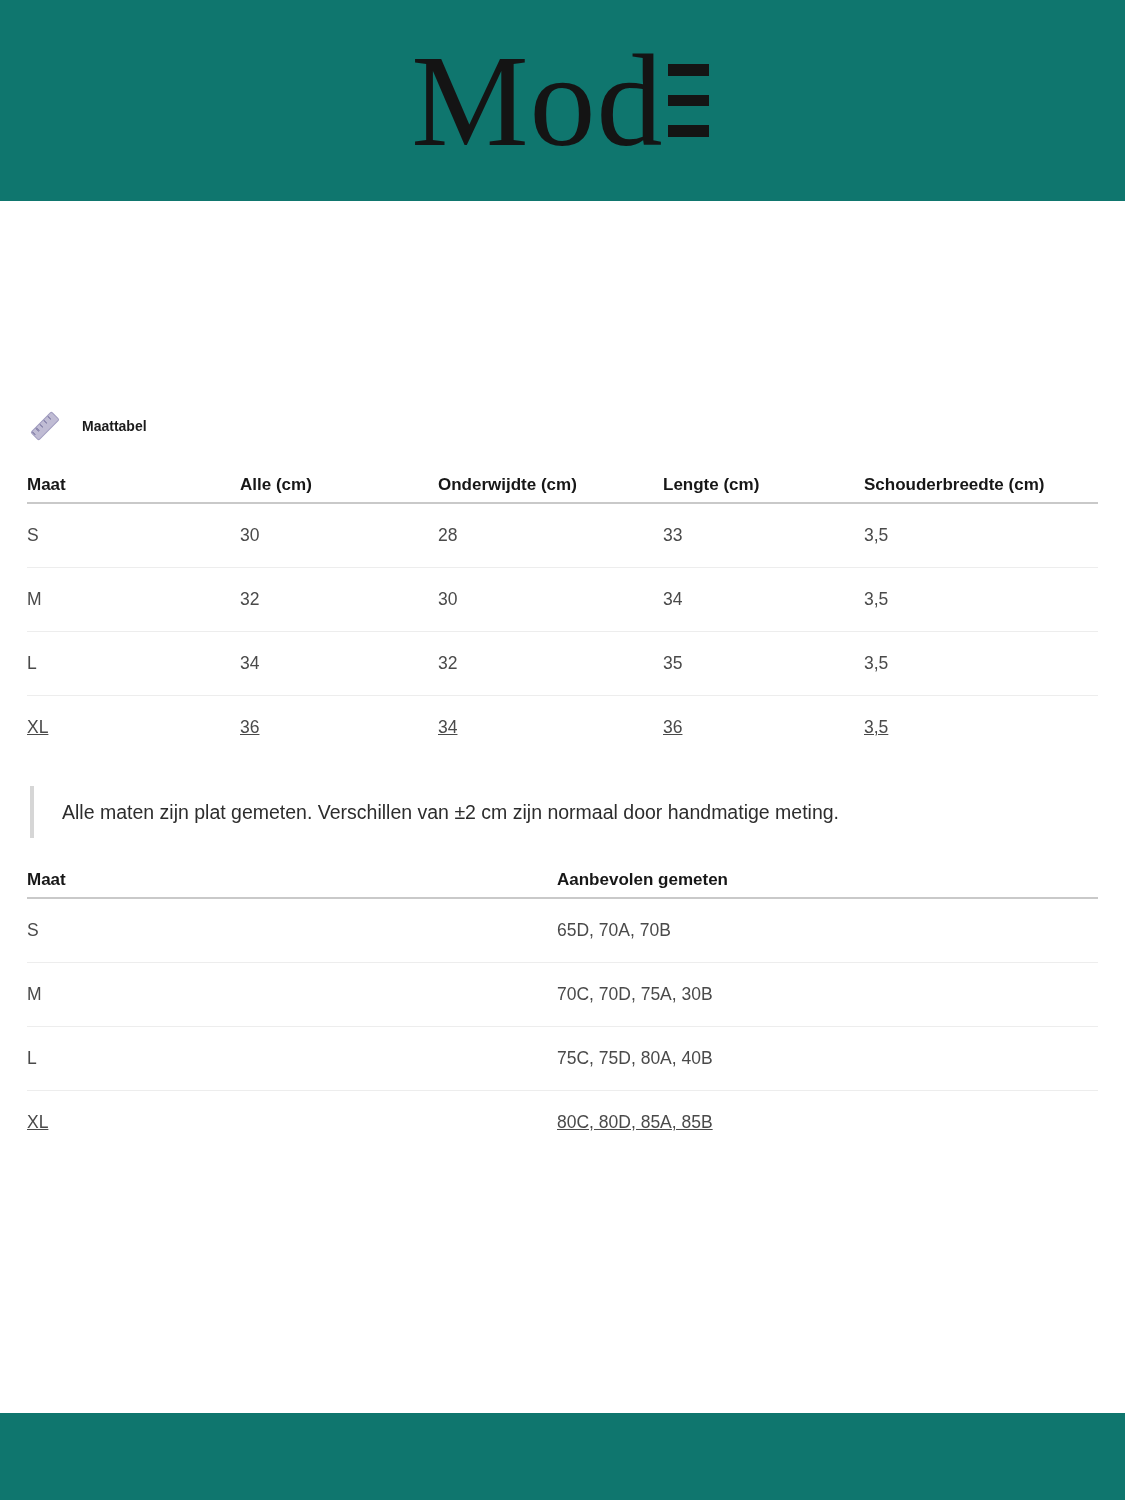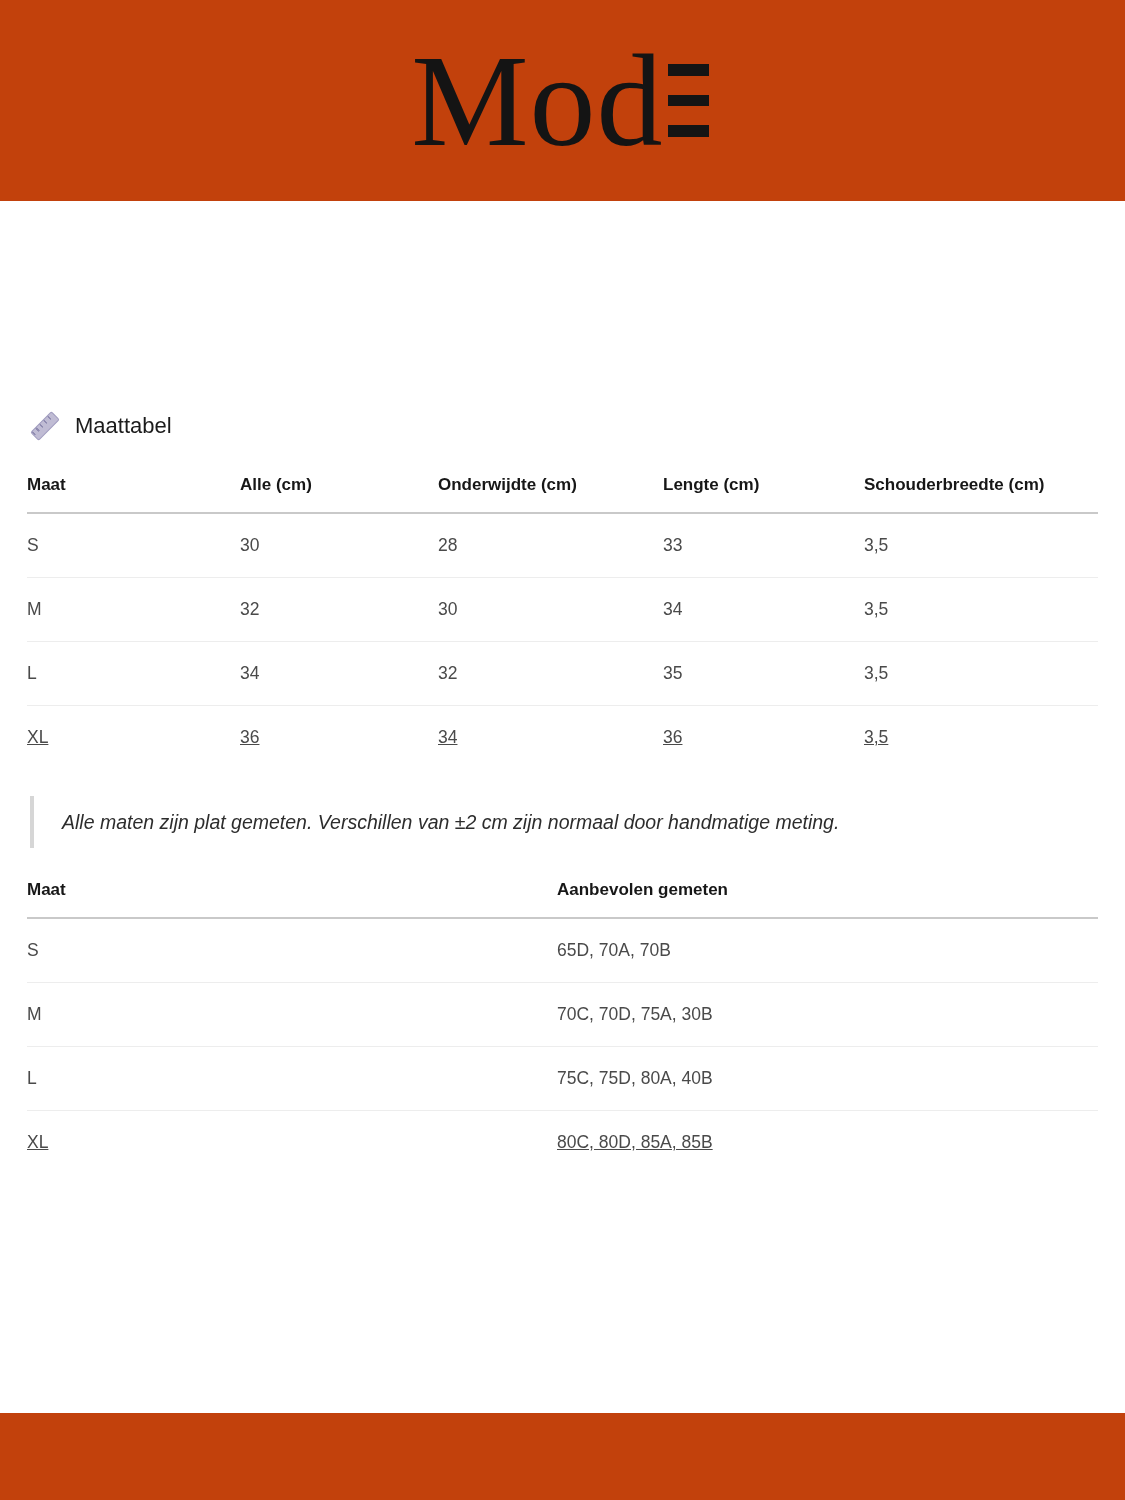--- a/index.html
+++ b/index.html
@@ -7,21 +7,21 @@
   body {
     height: 1500px;
     display: flex;
     flex-direction: column;
     background: #ffffff;
     font-family: "Liberation Sans", sans-serif;
     overflow: hidden;
   }
 
   
-  .band { background: #c2410c; flex: 0 0 auto; }
+  .band { background: #0f766e; flex: 0 0 auto; }
   .band.header { height: 201px; display: flex; align-items: center; justify-content: center; }
   .band.footer { height: 87px; }
 
   .logo {
     display: flex;
     align-items: flex-end;
     color: #141414;
     font-family: "Liberation Serif", "DejaVu Serif", serif;
     font-size: 132px;
     line-height: 1;
@@ -37,23 +37,23 @@
     justify-content: space-between;
   }
   .logo-ebars .bar { height: 0.088em; background: #141414; }
 
   
   .main { flex: 1 1 auto; padding: 0 27px; }
 
   .section-heading {
     display: flex;
     align-items: center;
-    gap: 15px;
-    font-size: 22px;
-    font-weight: 400;
+    gap: 22px;
+    font-size: 14px;
+    font-weight: 700;
     color: #1b1b1b;
   }
   .section-heading.first { margin-top: 210px; margin-left: 3px; }
   .section-heading.second { margin-top: 93px; margin-left: 3px; }
 
   
   .icon-box { width: 30px; height: 30px; display: flex; align-items: center; justify-content: center; flex: 0 0 auto; }
   .ruler {
     width: 30px; height: 12px;
     background-color: #c0bcd4;
@@ -74,42 +74,41 @@
 
   
   table { border-collapse: collapse; width: 100%; table-layout: fixed; }
   .size-table { margin-top: 19px; }
   .bra-table  { margin-top: 17px; }
   th {
     text-align: left;
     font-size: 17px;
     font-weight: 700;
     color: #171717;
-    padding: 15px 0 17px;
+    padding: 15px 0 7px;
     border-bottom: 2px solid #c9c9c9;
   }
   td {
     font-size: 17.5px;
     color: #4a4a4a;
     padding: 21px 0;
     border-bottom: 1px solid #ededed;
   }
   tbody tr:last-child td { border-bottom: none; text-decoration: underline; }
   .size-table col.c1 { width: 213px; }
   .size-table col.c2 { width: 198px; }
   .size-table col.c3 { width: 225px; }
   .size-table col.c4 { width: 201px; }
   .bra-table  col.c1 { width: 530px; }
 
   
   .note {
     border-left: 4px solid #d6d6d6;
     padding: 13px 0 13px 28px;
     margin-left: 3px;
-    font-style: italic;
     font-size: 19.5px;
     color: #2d2d2d;
     line-height: 1.35;
   }
   .note.one { margin-top: 27px; }
   .note.two { margin-top: 42px; }
 </style>
 </head>
 <body>
 

